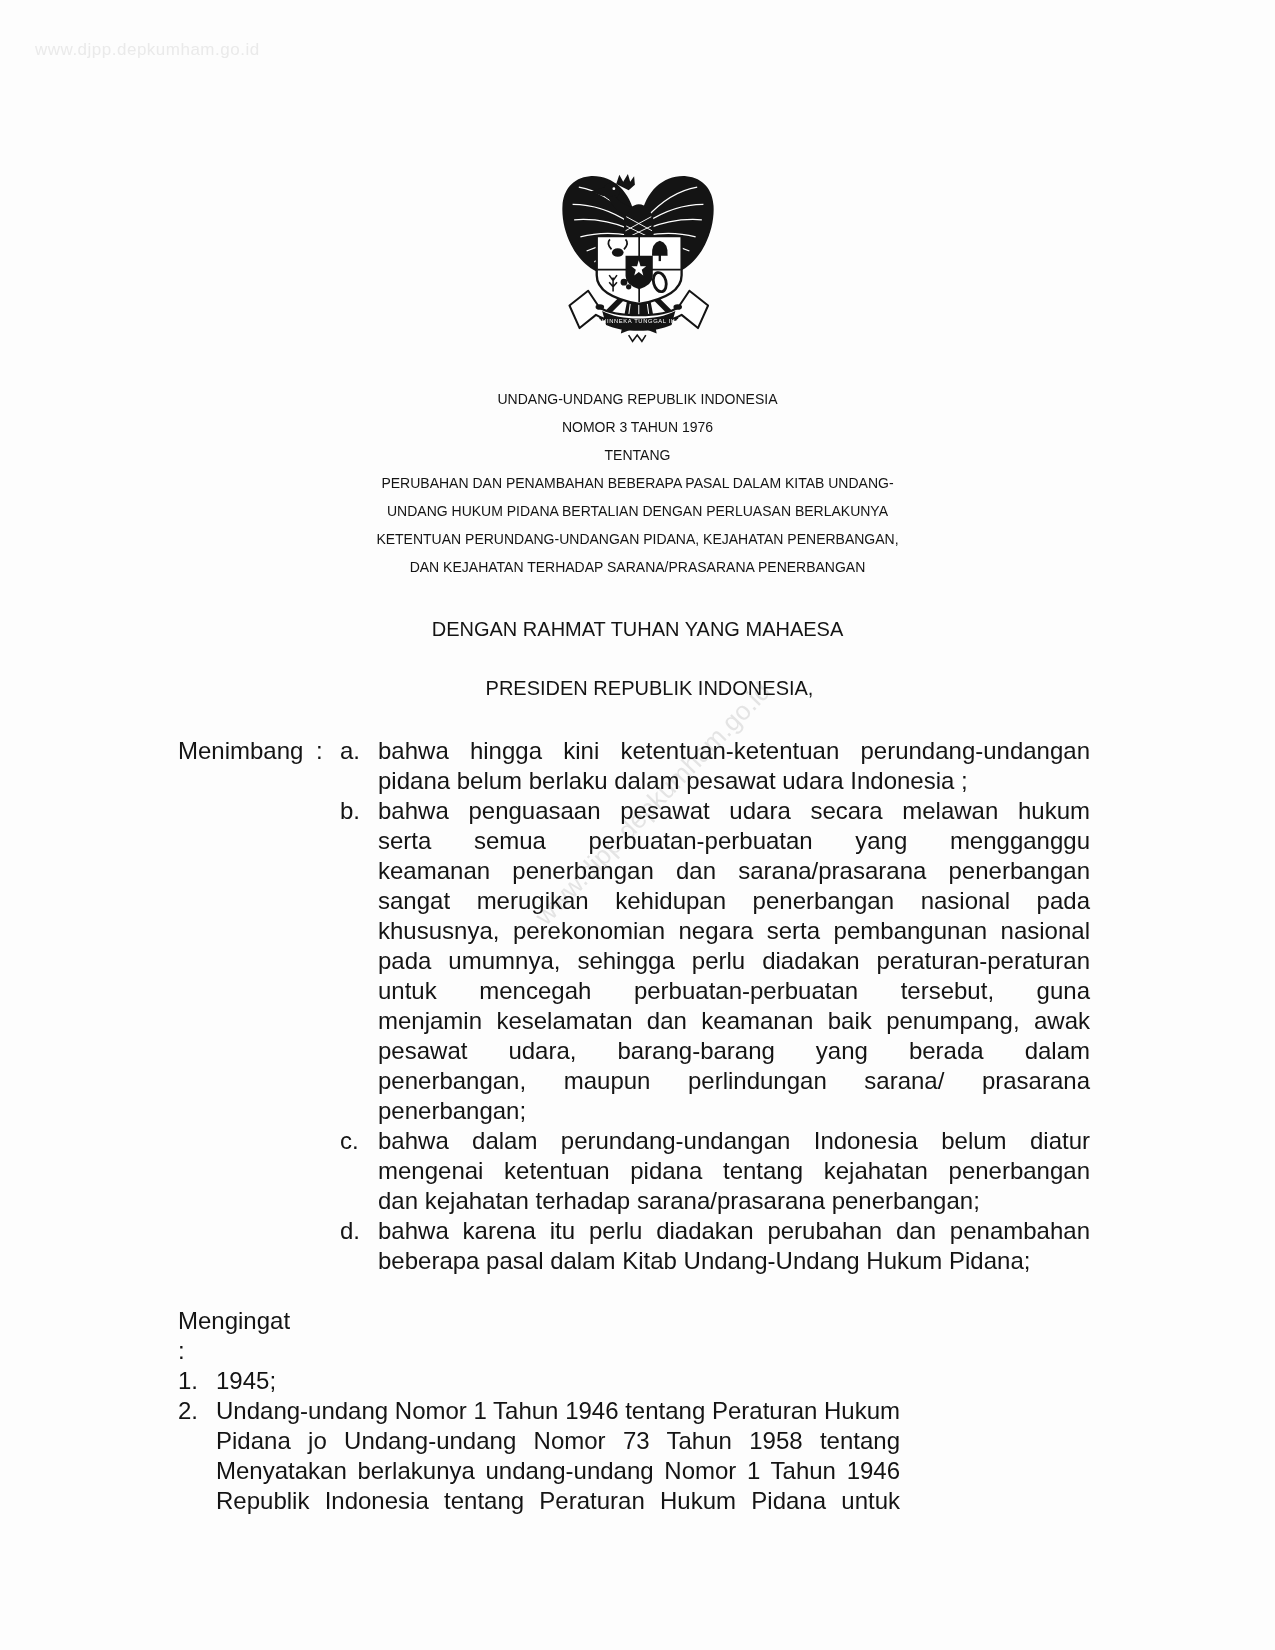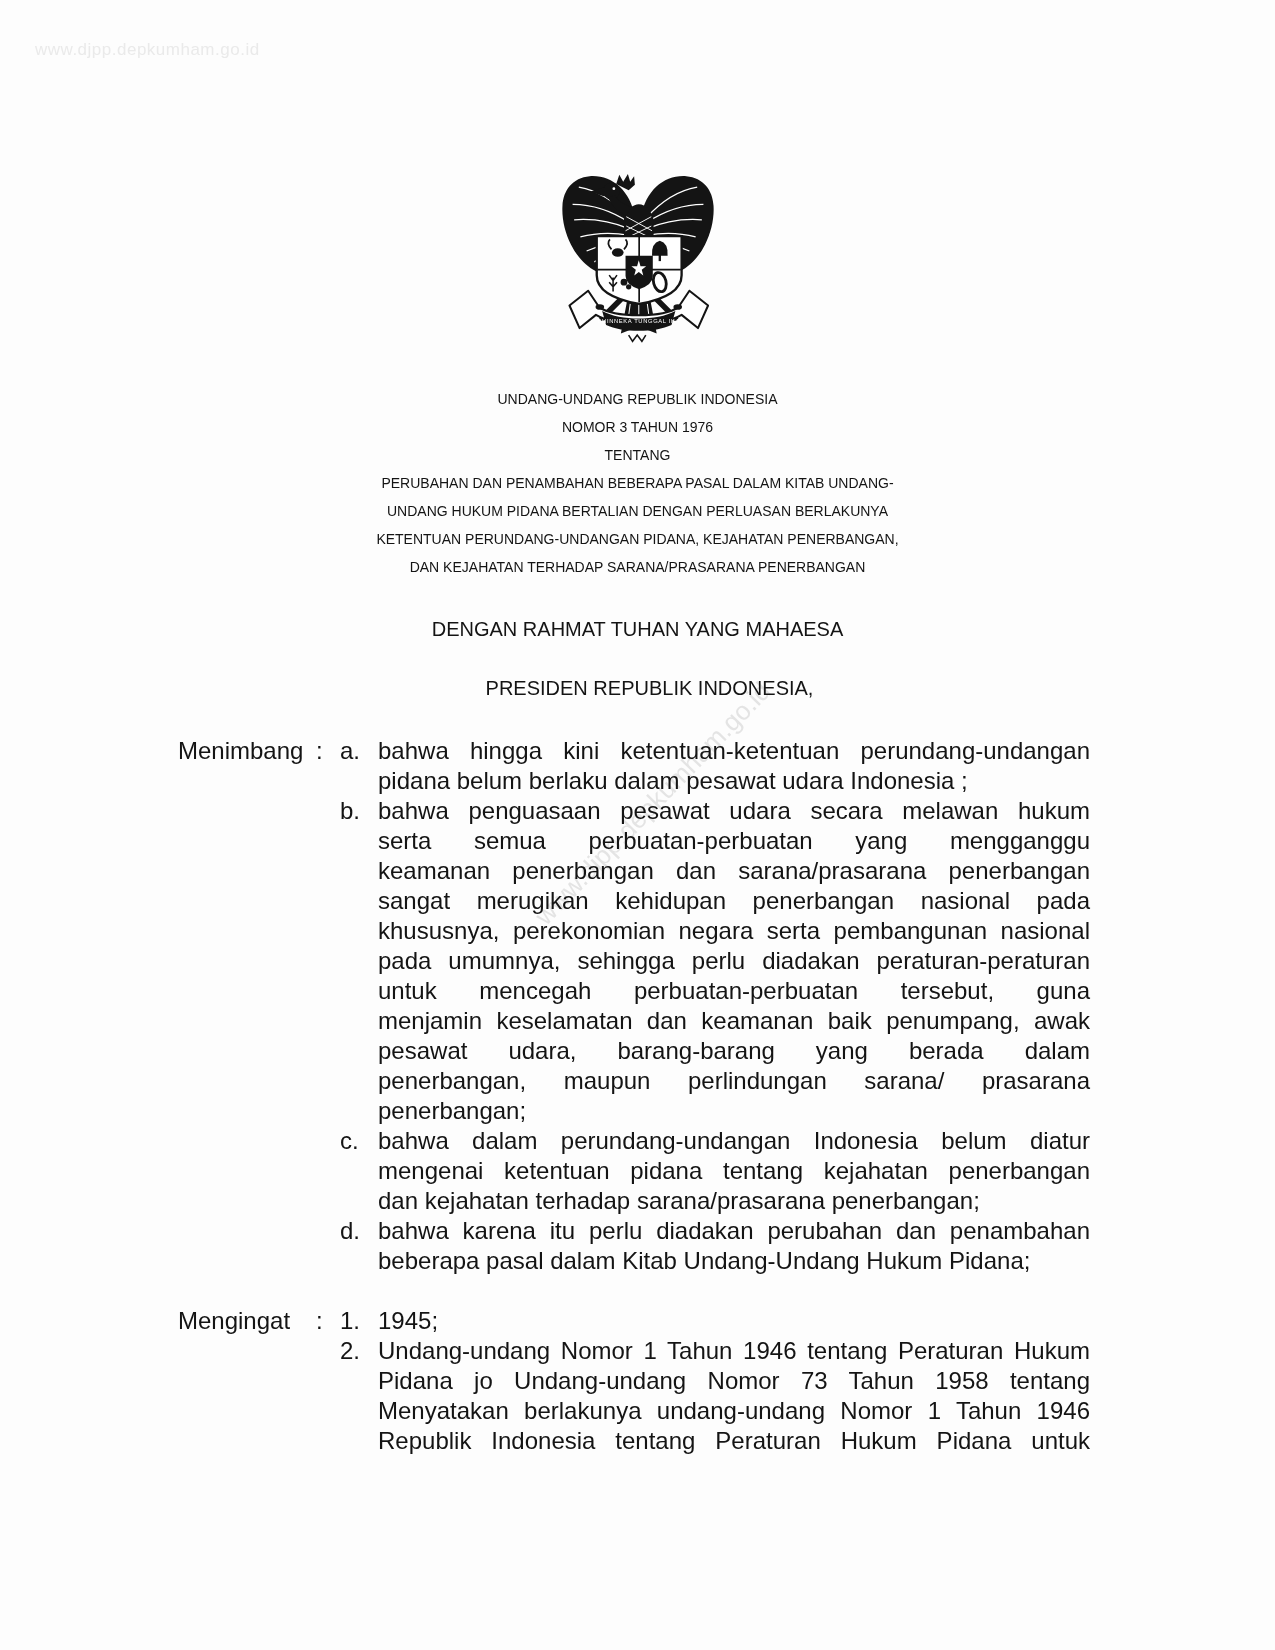--- a/index.html
+++ b/index.html
@@ -24,21 +24,21 @@
   .content { position:relative; z-index:1; padding-top:170px; }
   .emblem-wrap { width:156px; margin:0 auto; }
   .emblem-wrap svg { display:block; }
 
   .title-block { margin-top:32px; text-align:center; font-size:14px; line-height:28px; }
   .invocation  { margin-top:34px; text-align:center; font-size:20px; line-height:28px; }
   .authority   { margin-top:31px; text-align:center; font-size:20px; line-height:28px;margin-left:24px; }
 
   .clauses { margin:34px 0 0 178px; width:912px; font-size:24px; line-height:30px; }
   .clause { display:flex; align-items:flex-start; }
-  .clause + .clause { margin-top:30px; }
+  .clause + .clause { margin-top:30px;flex-direction:column; }
   .clause-label { width:138px; flex:none; }
   .clause-sep   { width:24px; flex:none; text-align:left; }
   .clause-items { flex:1 1 auto; min-width:0; }
   .item { display:flex; align-items:flex-start; }
   .item-marker { width:38px; flex:none; }
   .item-body { flex:1 1 auto; min-width:0; }
   .tline { text-align:justify; text-align-last:justify; }
   .item-body .tline:last-child { text-align-last:left; }
   .item-body.cont .tline:last-child { text-align-last:justify; }
 </style>

